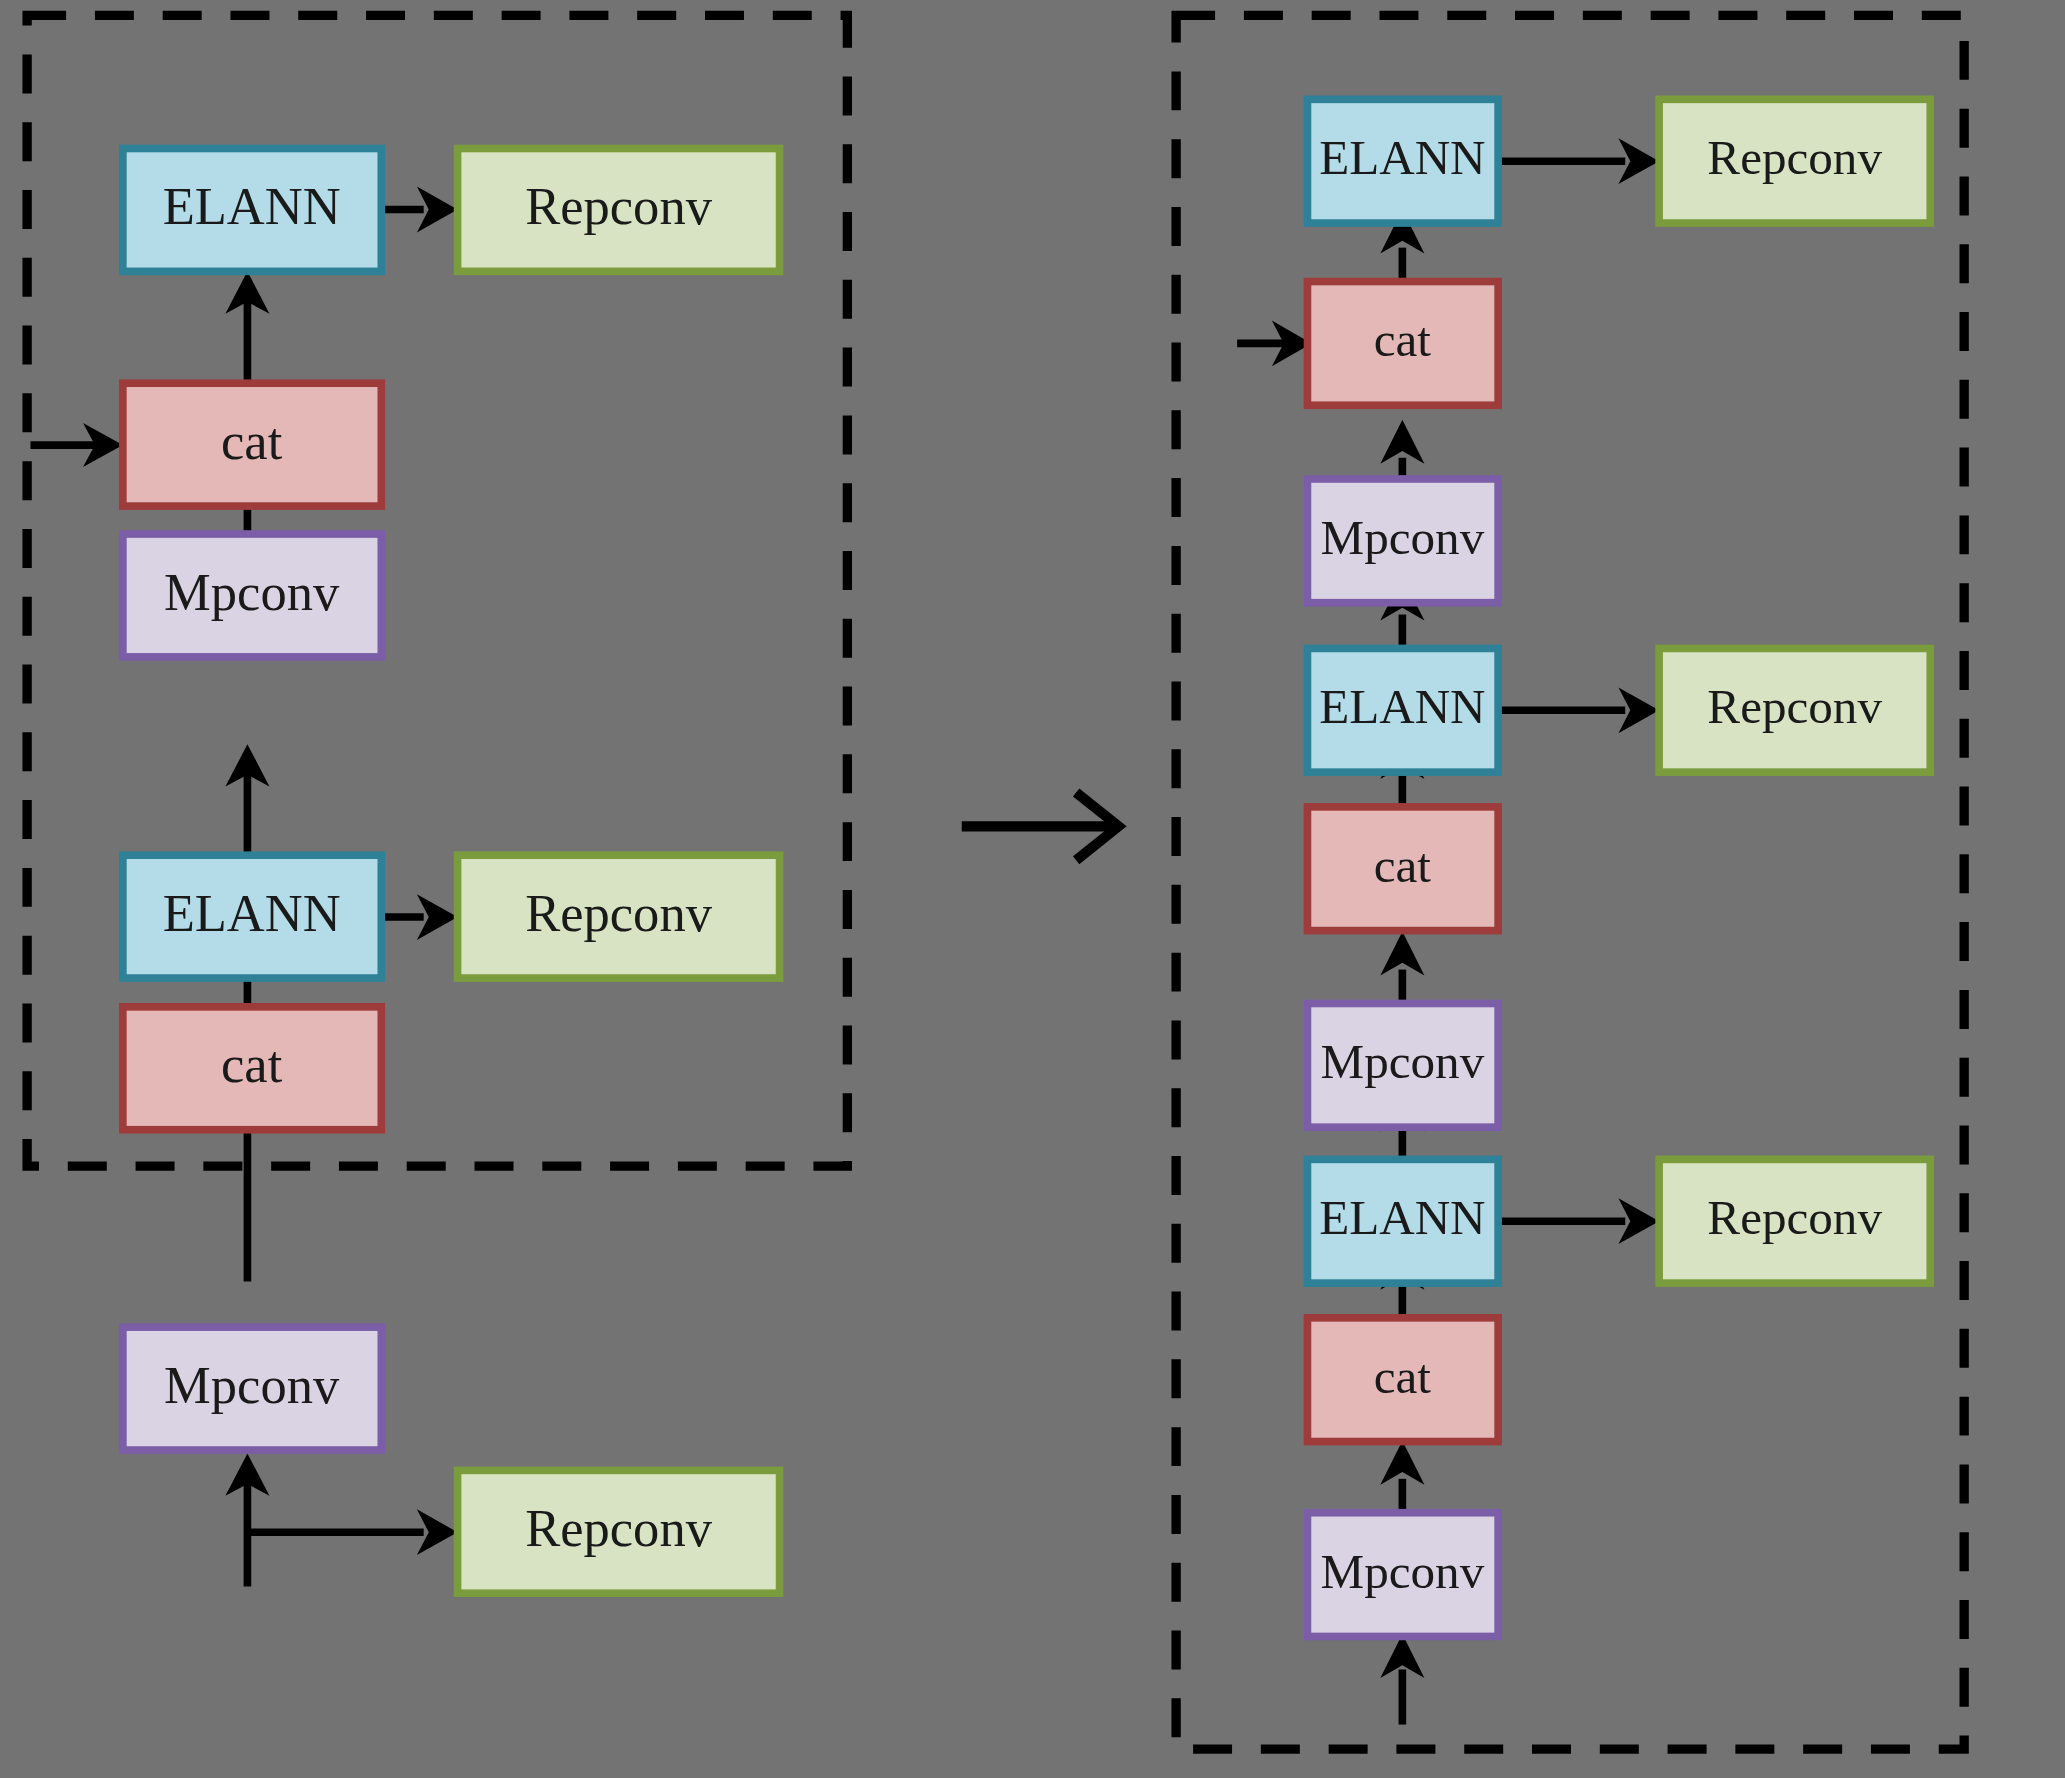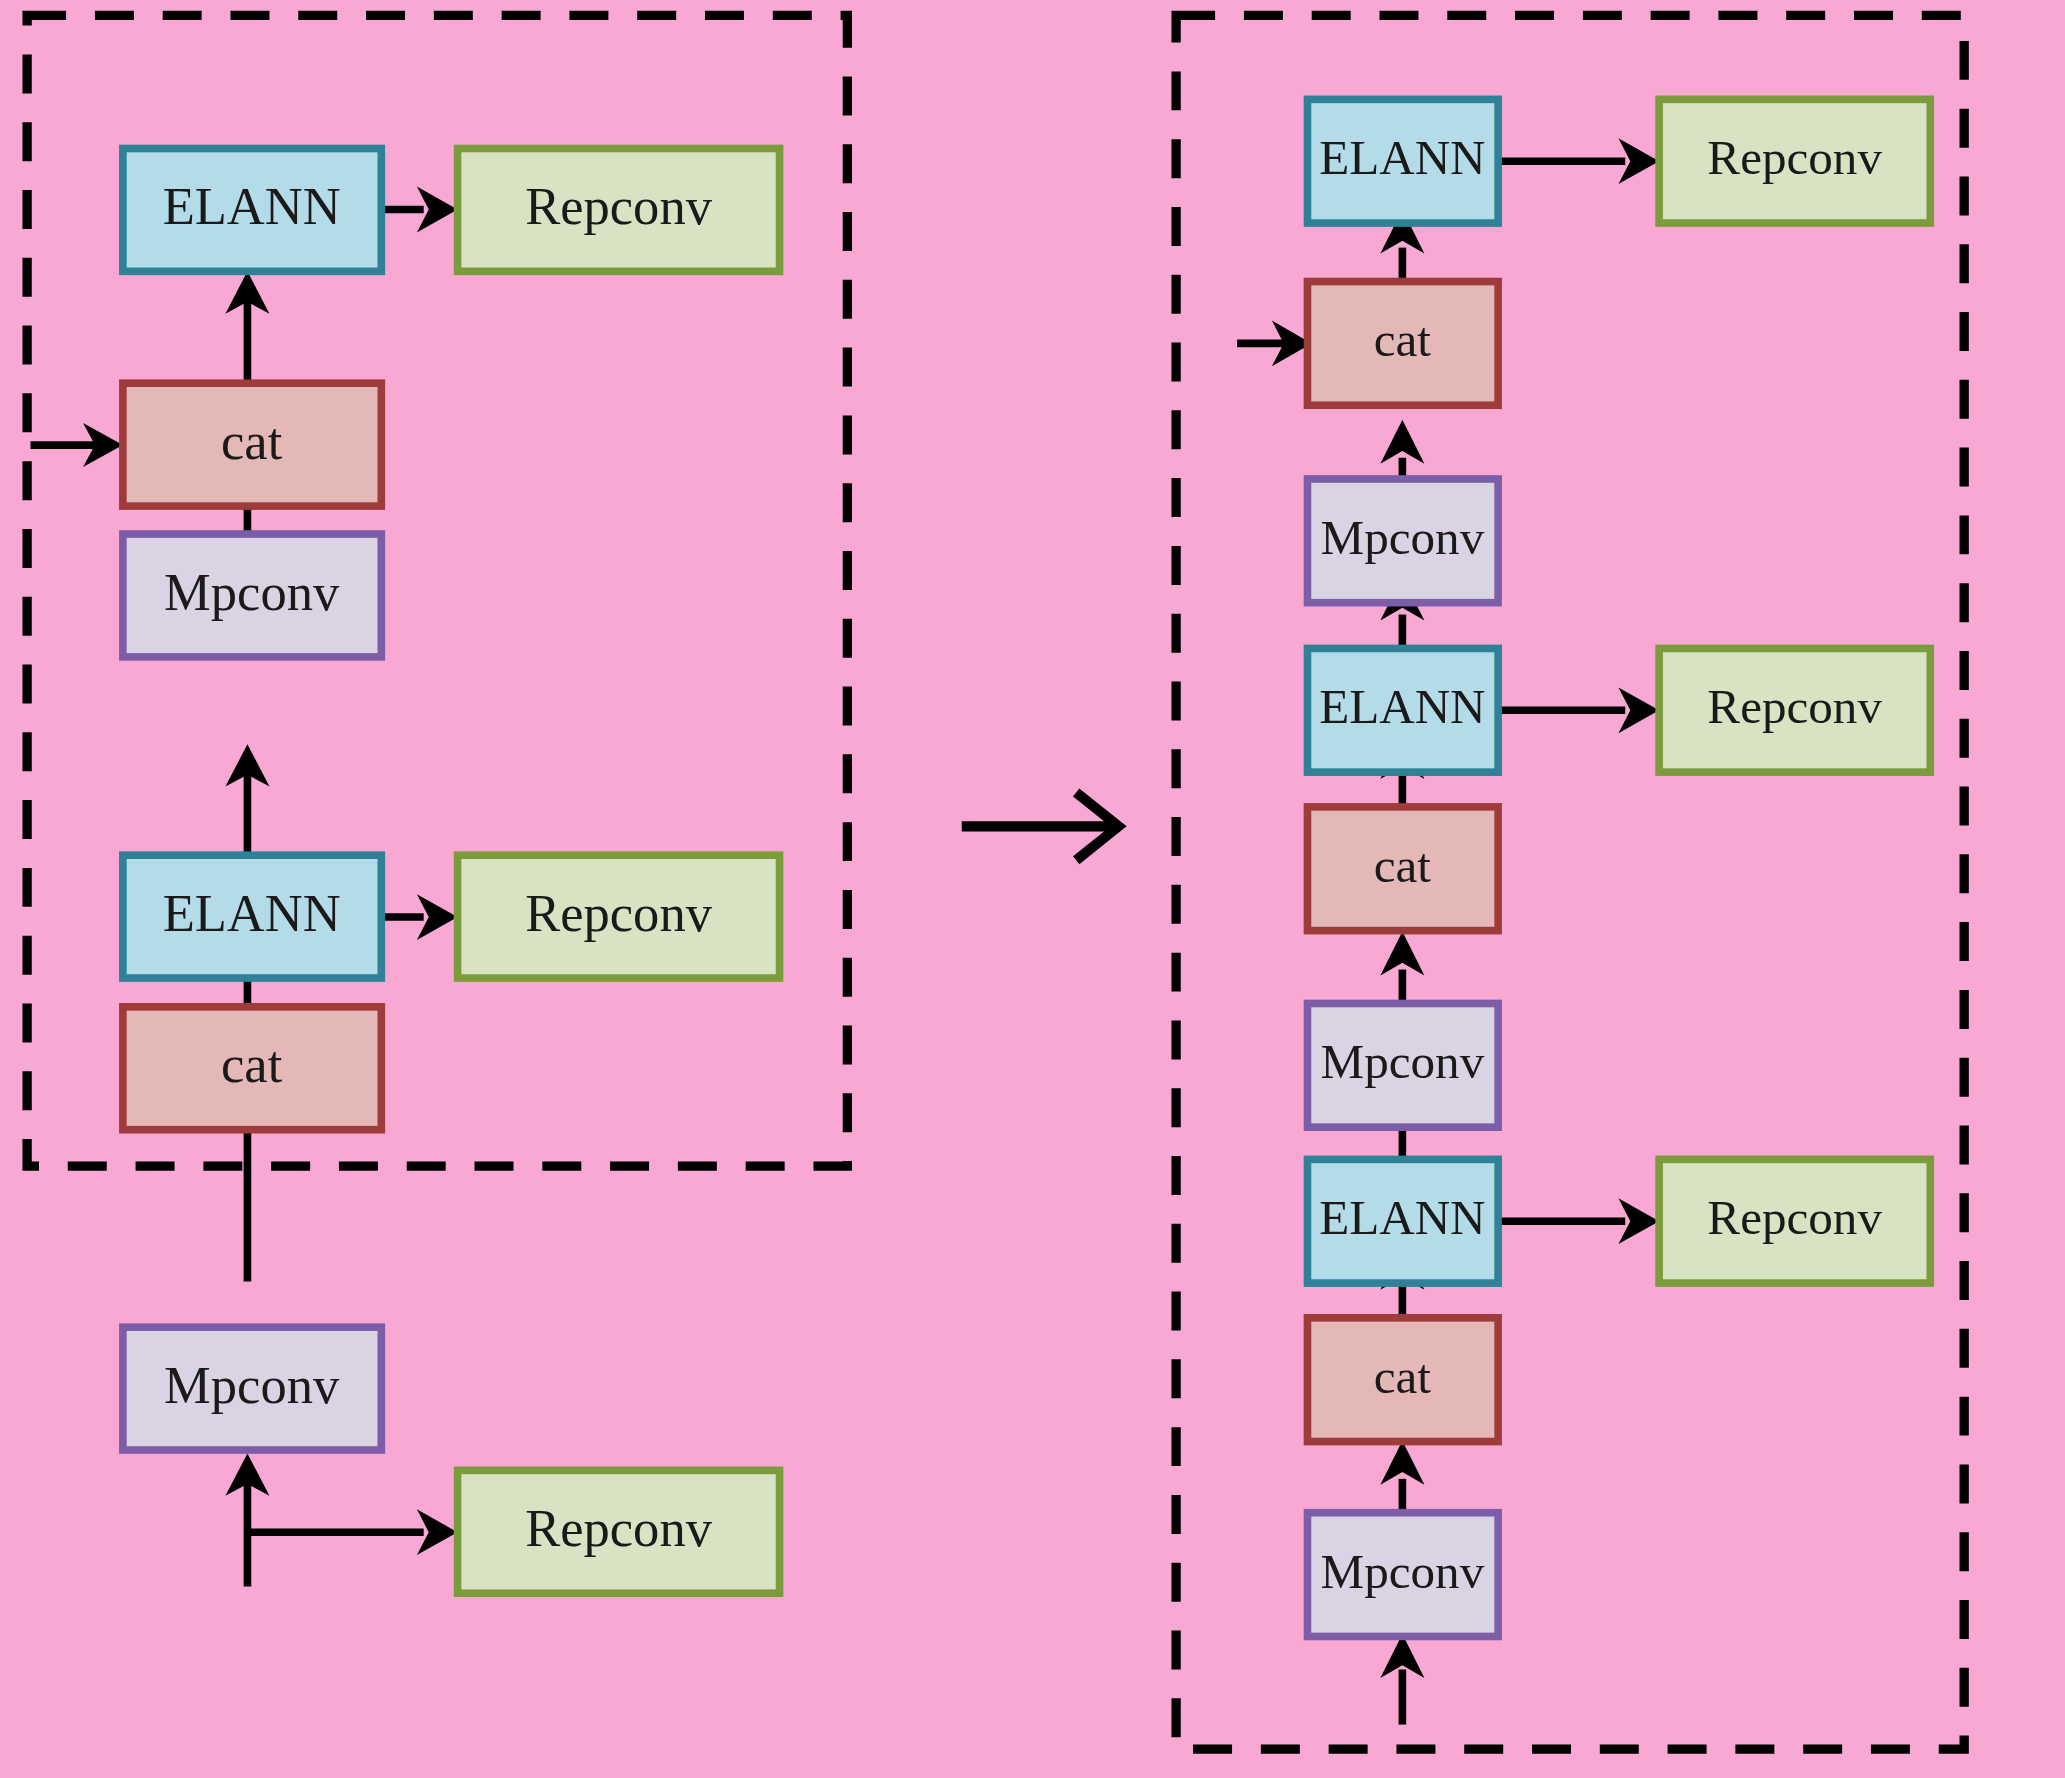--- a/index.html
+++ b/index.html
@@ -1,17 +1,17 @@
 <!DOCTYPE html>
 <html style="font-size:13.6px"><head>
 <meta charset="utf-8">
 <style>
   html,body{margin:0;padding:0;background:#ffffff;}
   body{width:2065px;height:1779px;font-family:"Liberation Serif",serif;}
-  #stage{position:relative;width:2065px;height:1779px;overflow:hidden;background:#f9a8d4;}
+  #stage{position:relative;width:2065px;height:1779px;overflow:hidden;background:#737373;}
   svg#diagram{position:absolute;left:0;top:0;width:2065px;height:1779px;}
   .node-box{stroke-width:9;}
   .node-label{font-family:"Liberation Serif",serif;font-size:62px;fill:#1a1a1a;text-anchor:middle;dominant-baseline:middle;}
   .node-label.small{font-size:58px;}
   .edge{stroke:#000000;stroke-width:9;fill:none;}
   .edge-head{fill:#000000;stroke:none;}
   .panel{fill:none;stroke:#000000;stroke-width:11;stroke-dasharray:46 34;stroke-linecap:butt;}
   .transform-line{stroke:#000;stroke-width:12;fill:none;stroke-linecap:butt;}
   .transform-head{stroke:#000;stroke-width:12;fill:none;stroke-linecap:butt;stroke-linejoin:miter;}
 </style>

